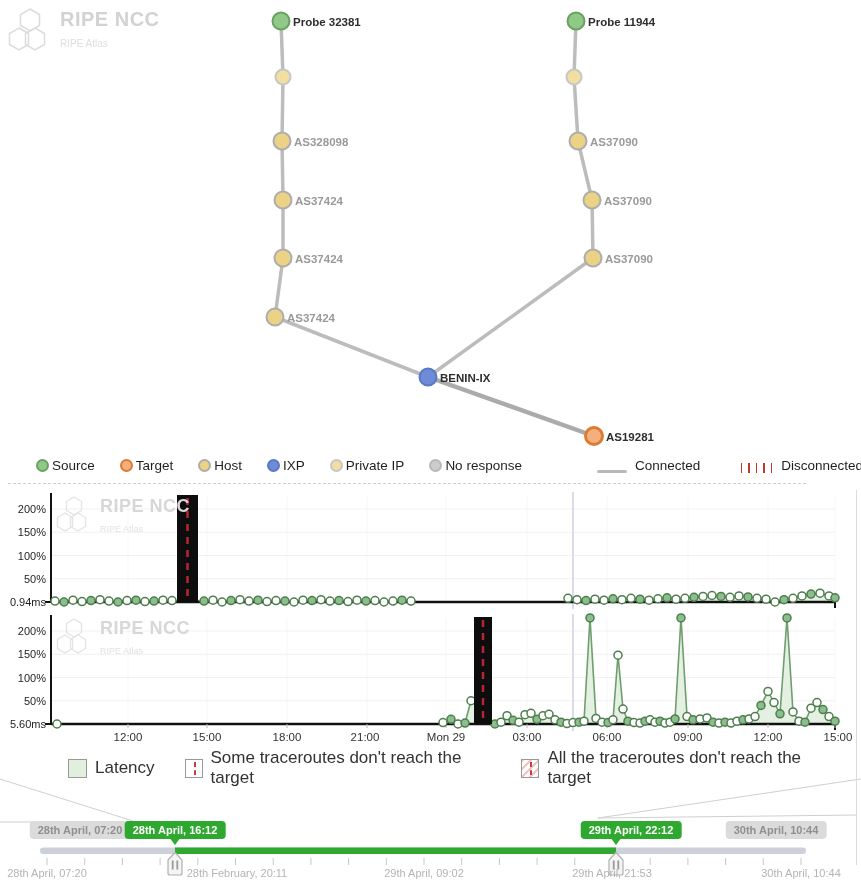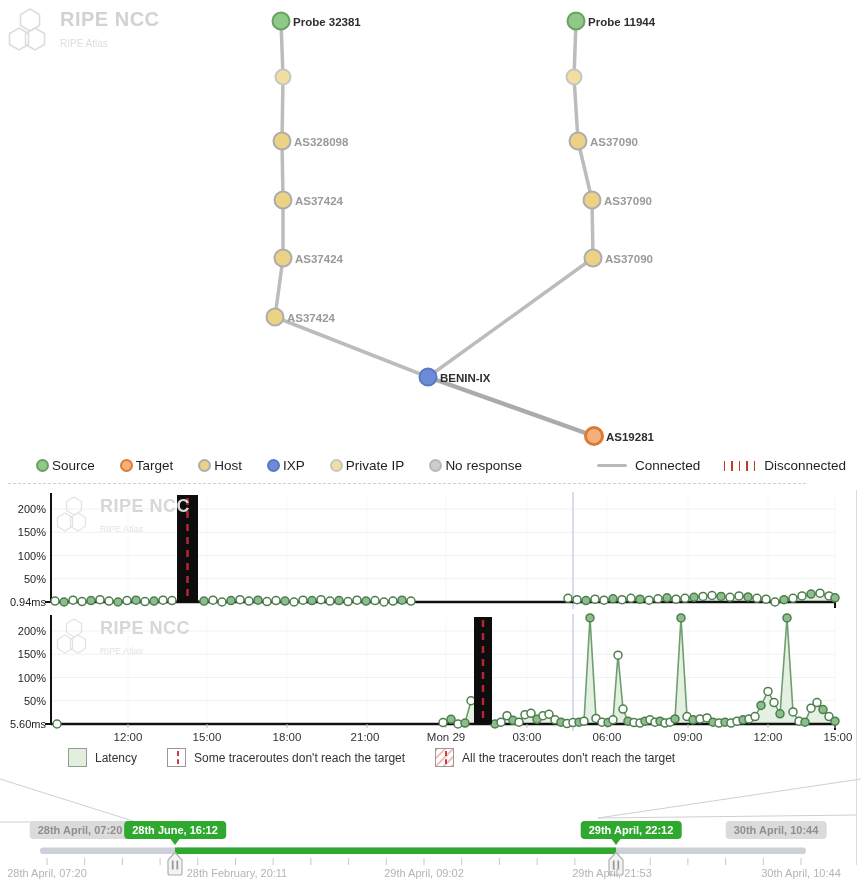--- a/index.html
+++ b/index.html
@@ -13,32 +13,32 @@
   .wm .t2{margin-top:7px;}
   #logo-main .t1{font-size:20px;color:#d2d2d2;}
   #logo-main .t2{font-size:10px;color:#dedede;}
   .wm-chart .t1{font-size:18px;color:#d7d7d7;}
   .wm-chart .t2{font-size:9px;color:#e2e2e2;}
   
   #node-legend{position:absolute;top:458px;left:36px;display:flex;align-items:center;
                font-size:13.5px;color:#1f1f1f;white-space:nowrap;}
   .nl-item{display:flex;align-items:center;margin-right:25px;}
   .nl-dot{width:13px;height:13px;border-radius:50%;margin-right:3px;box-sizing:border-box;}
-  .ll-item{display:flex;align-items:center;margin-right:24px;}
+  .ll-item{display:flex;align-items:flex-end;margin-right:41px;}
   #link-legend{display:flex;align-items:center;margin-left:50px;}
   .sw-line{width:30px;height:3.5px;background:#b9b9b9;margin-right:8px;border-radius:2px;}
   .sw-dash{width:34px;height:10px;margin-right:6px;
            background:repeating-linear-gradient(90deg,#c0392b 0 1.5px,transparent 1.5px 7.5px);}
   #dash-sep{position:absolute;top:483px;left:8px;width:798px;border-top:1px dashed #cfcfcf;}
   
   #xaxis{position:absolute;top:731px;left:0;width:788px;height:15px;font-size:11.5px;color:#333;}
   #xaxis span{position:absolute;width:60px;text-align:center;}
   
   #chart-legend{position:absolute;top:748px;left:68px;display:flex;align-items:center;
-                font-size:12px;color:#333;}
+                font-size:17px;color:#333;}
   .cl-item{display:flex;align-items:center;margin-right:30px;}
   .cl-box{width:19px;height:19px;border:1px solid #999;box-sizing:border-box;margin-right:8px;
           position:relative;background:#fff;}
   .cl-box.latency{background:#e0f0dd;}
   .cl-box.all{background:repeating-linear-gradient(135deg,#f3c2c2 0 2px,#ffffff 2px 5.5px);}
   .cl-box .rdash{position:absolute;left:50%;top:2px;bottom:2px;width:0;
                  border-left:2px dashed #cc3b3b;}
   
   .pill{position:absolute;transform:translateX(-50%);font-size:11px;font-weight:bold;
         padding:3px 8px;border-radius:4px;white-space:nowrap;}
@@ -452,16 +452,16 @@
   <div id="tl-labels">
       <span style="left: 47px;">28th April, 07:20</span>
       <span style="left: 237px;">28th February, 20:11</span>
       <span style="left: 424px;">29th April, 09:02</span>
       <span style="left: 612px;">29th April, 21:53</span>
       <span style="left: 801px;">30th April, 10:44</span>
     </div>
 
   <div id="right-edge"></div>
 <div class="pill gray" style="left: 80px; top: 821px; position: absolute;">28th April, 07:20</div>
-    <div class="pill green" style="left: 175px; top: 821px; position: absolute;">28th June, 16:12</div>
+    <div class="pill green" style="left: 175px; top: 821px; position: absolute;">28th April, 16:12</div>
     <div class="pill green" style="left: 631px; top: 821px; position: absolute;">29th April, 22:12</div>
     <div class="pill gray" style="left: 776px; top: 821px; position: absolute;">30th April, 10:44</div>
   </div>
 
 </body></html>

